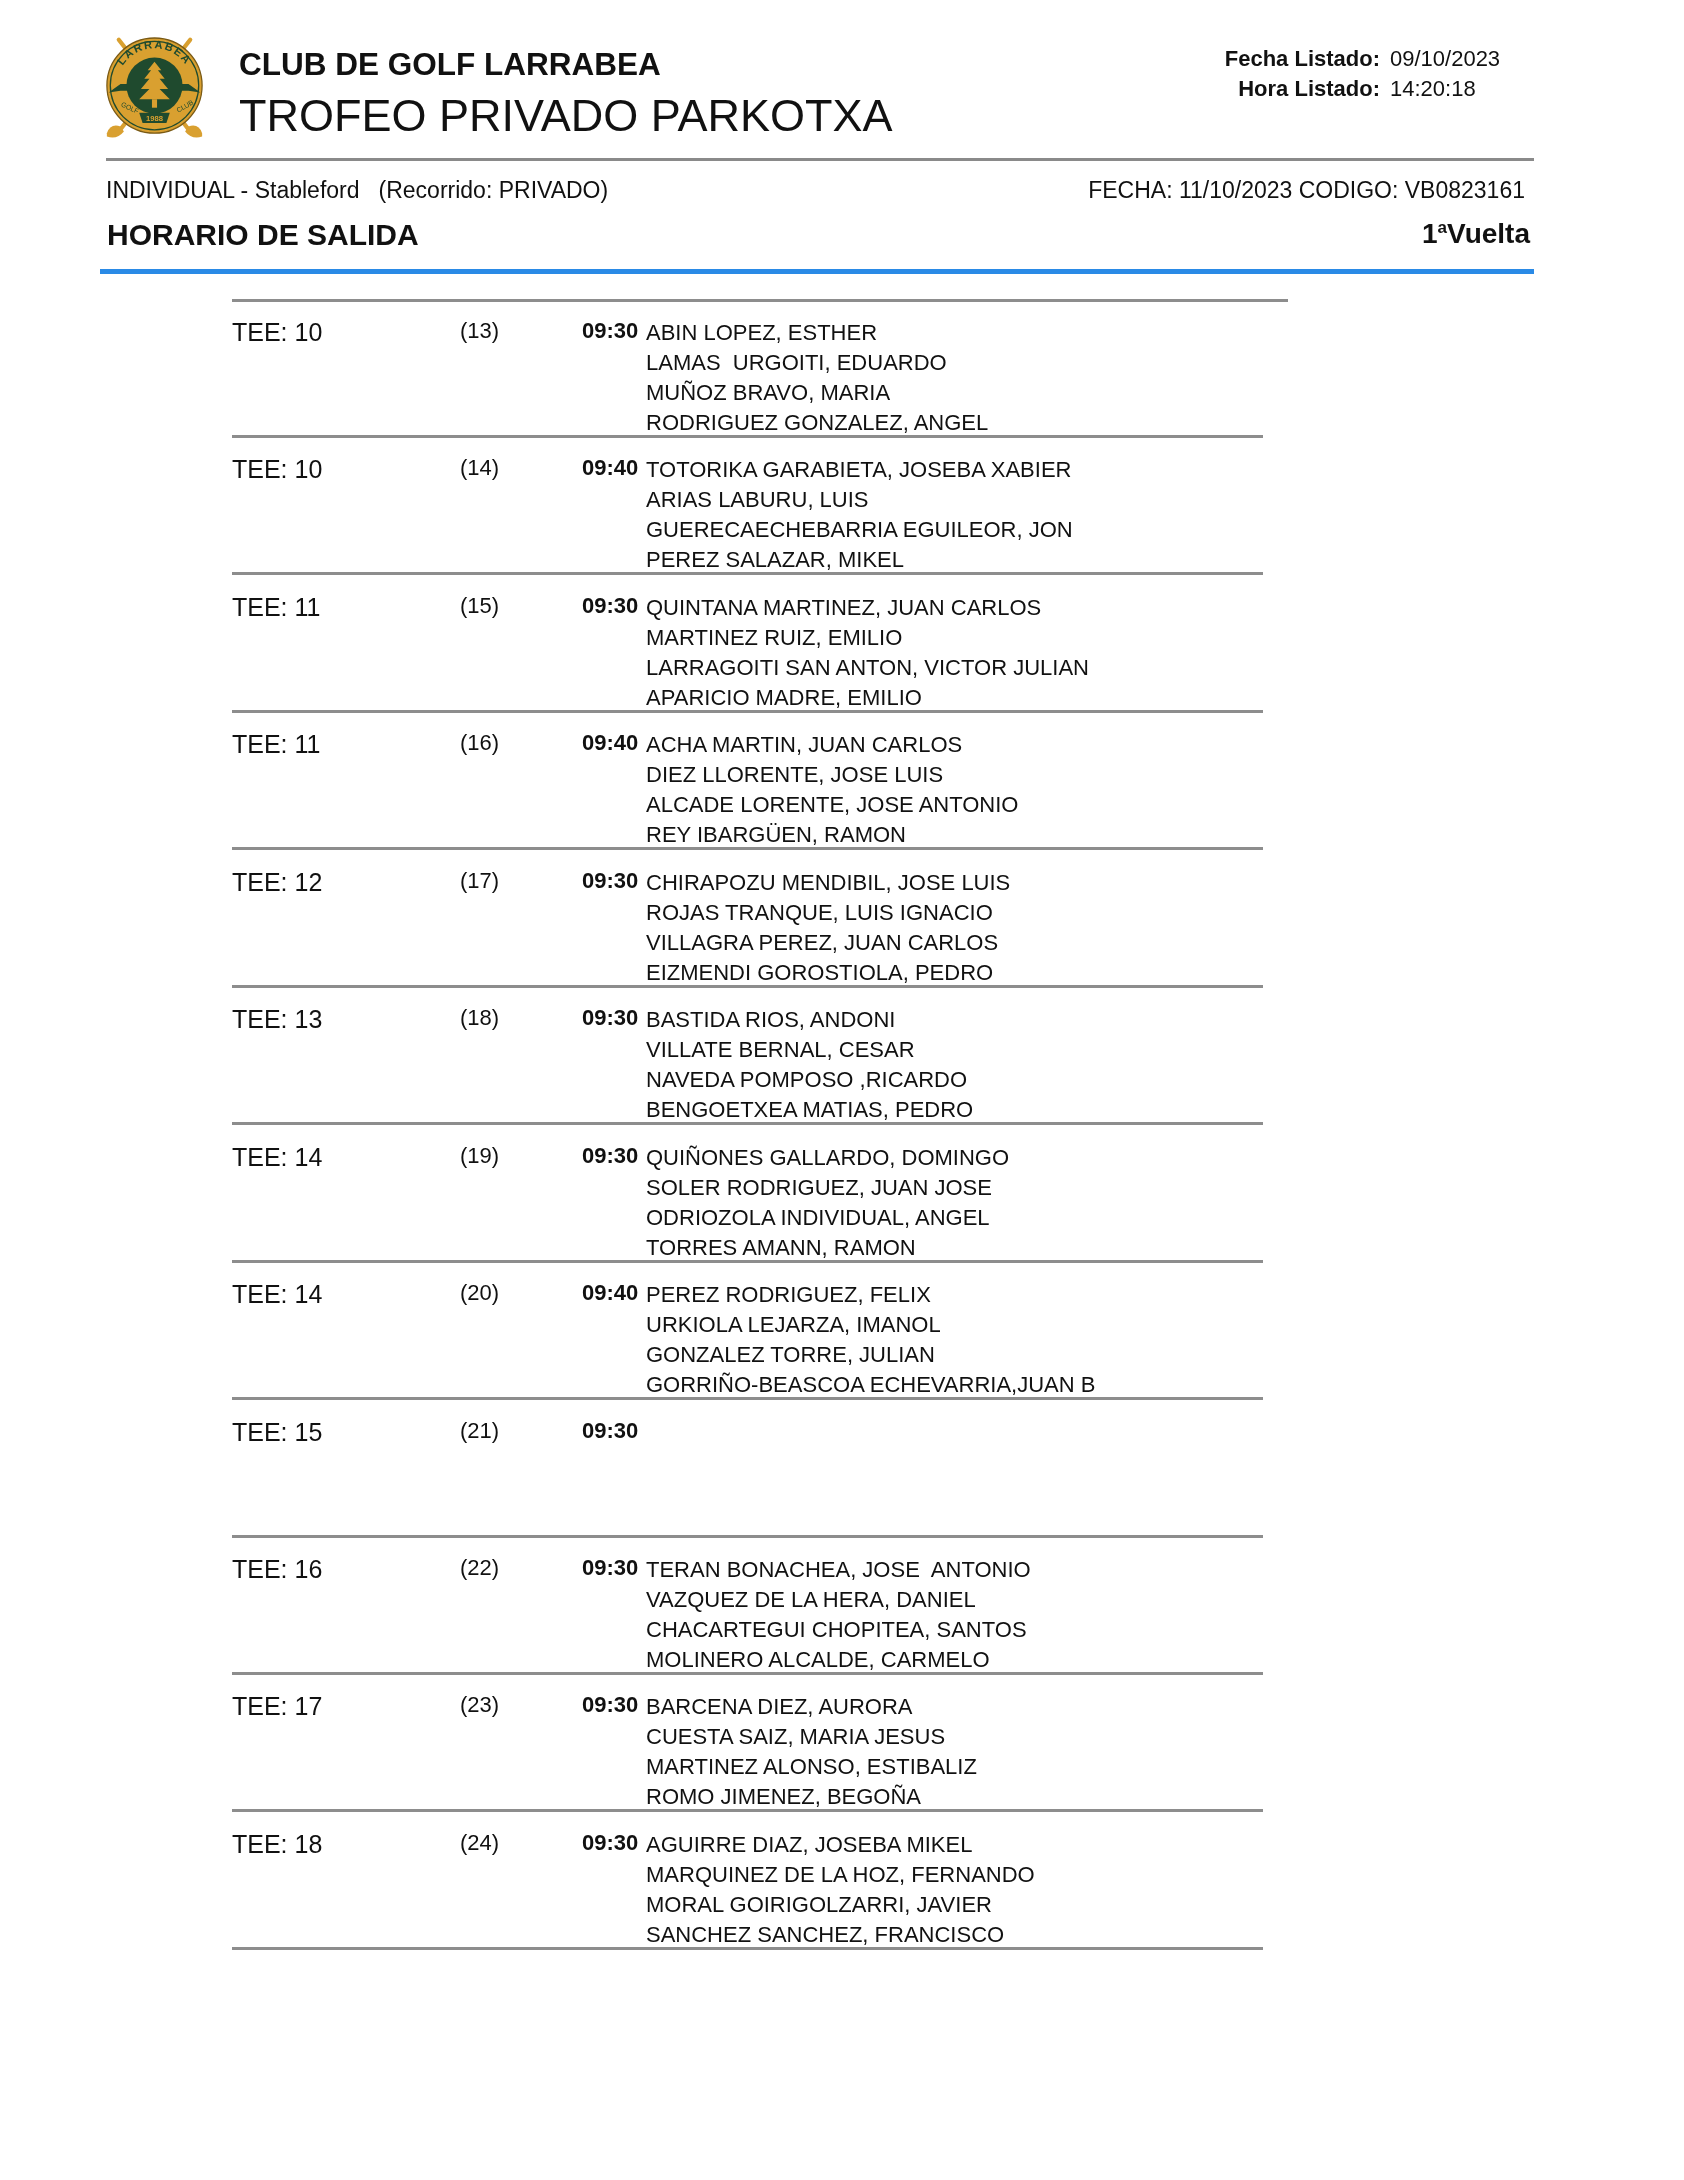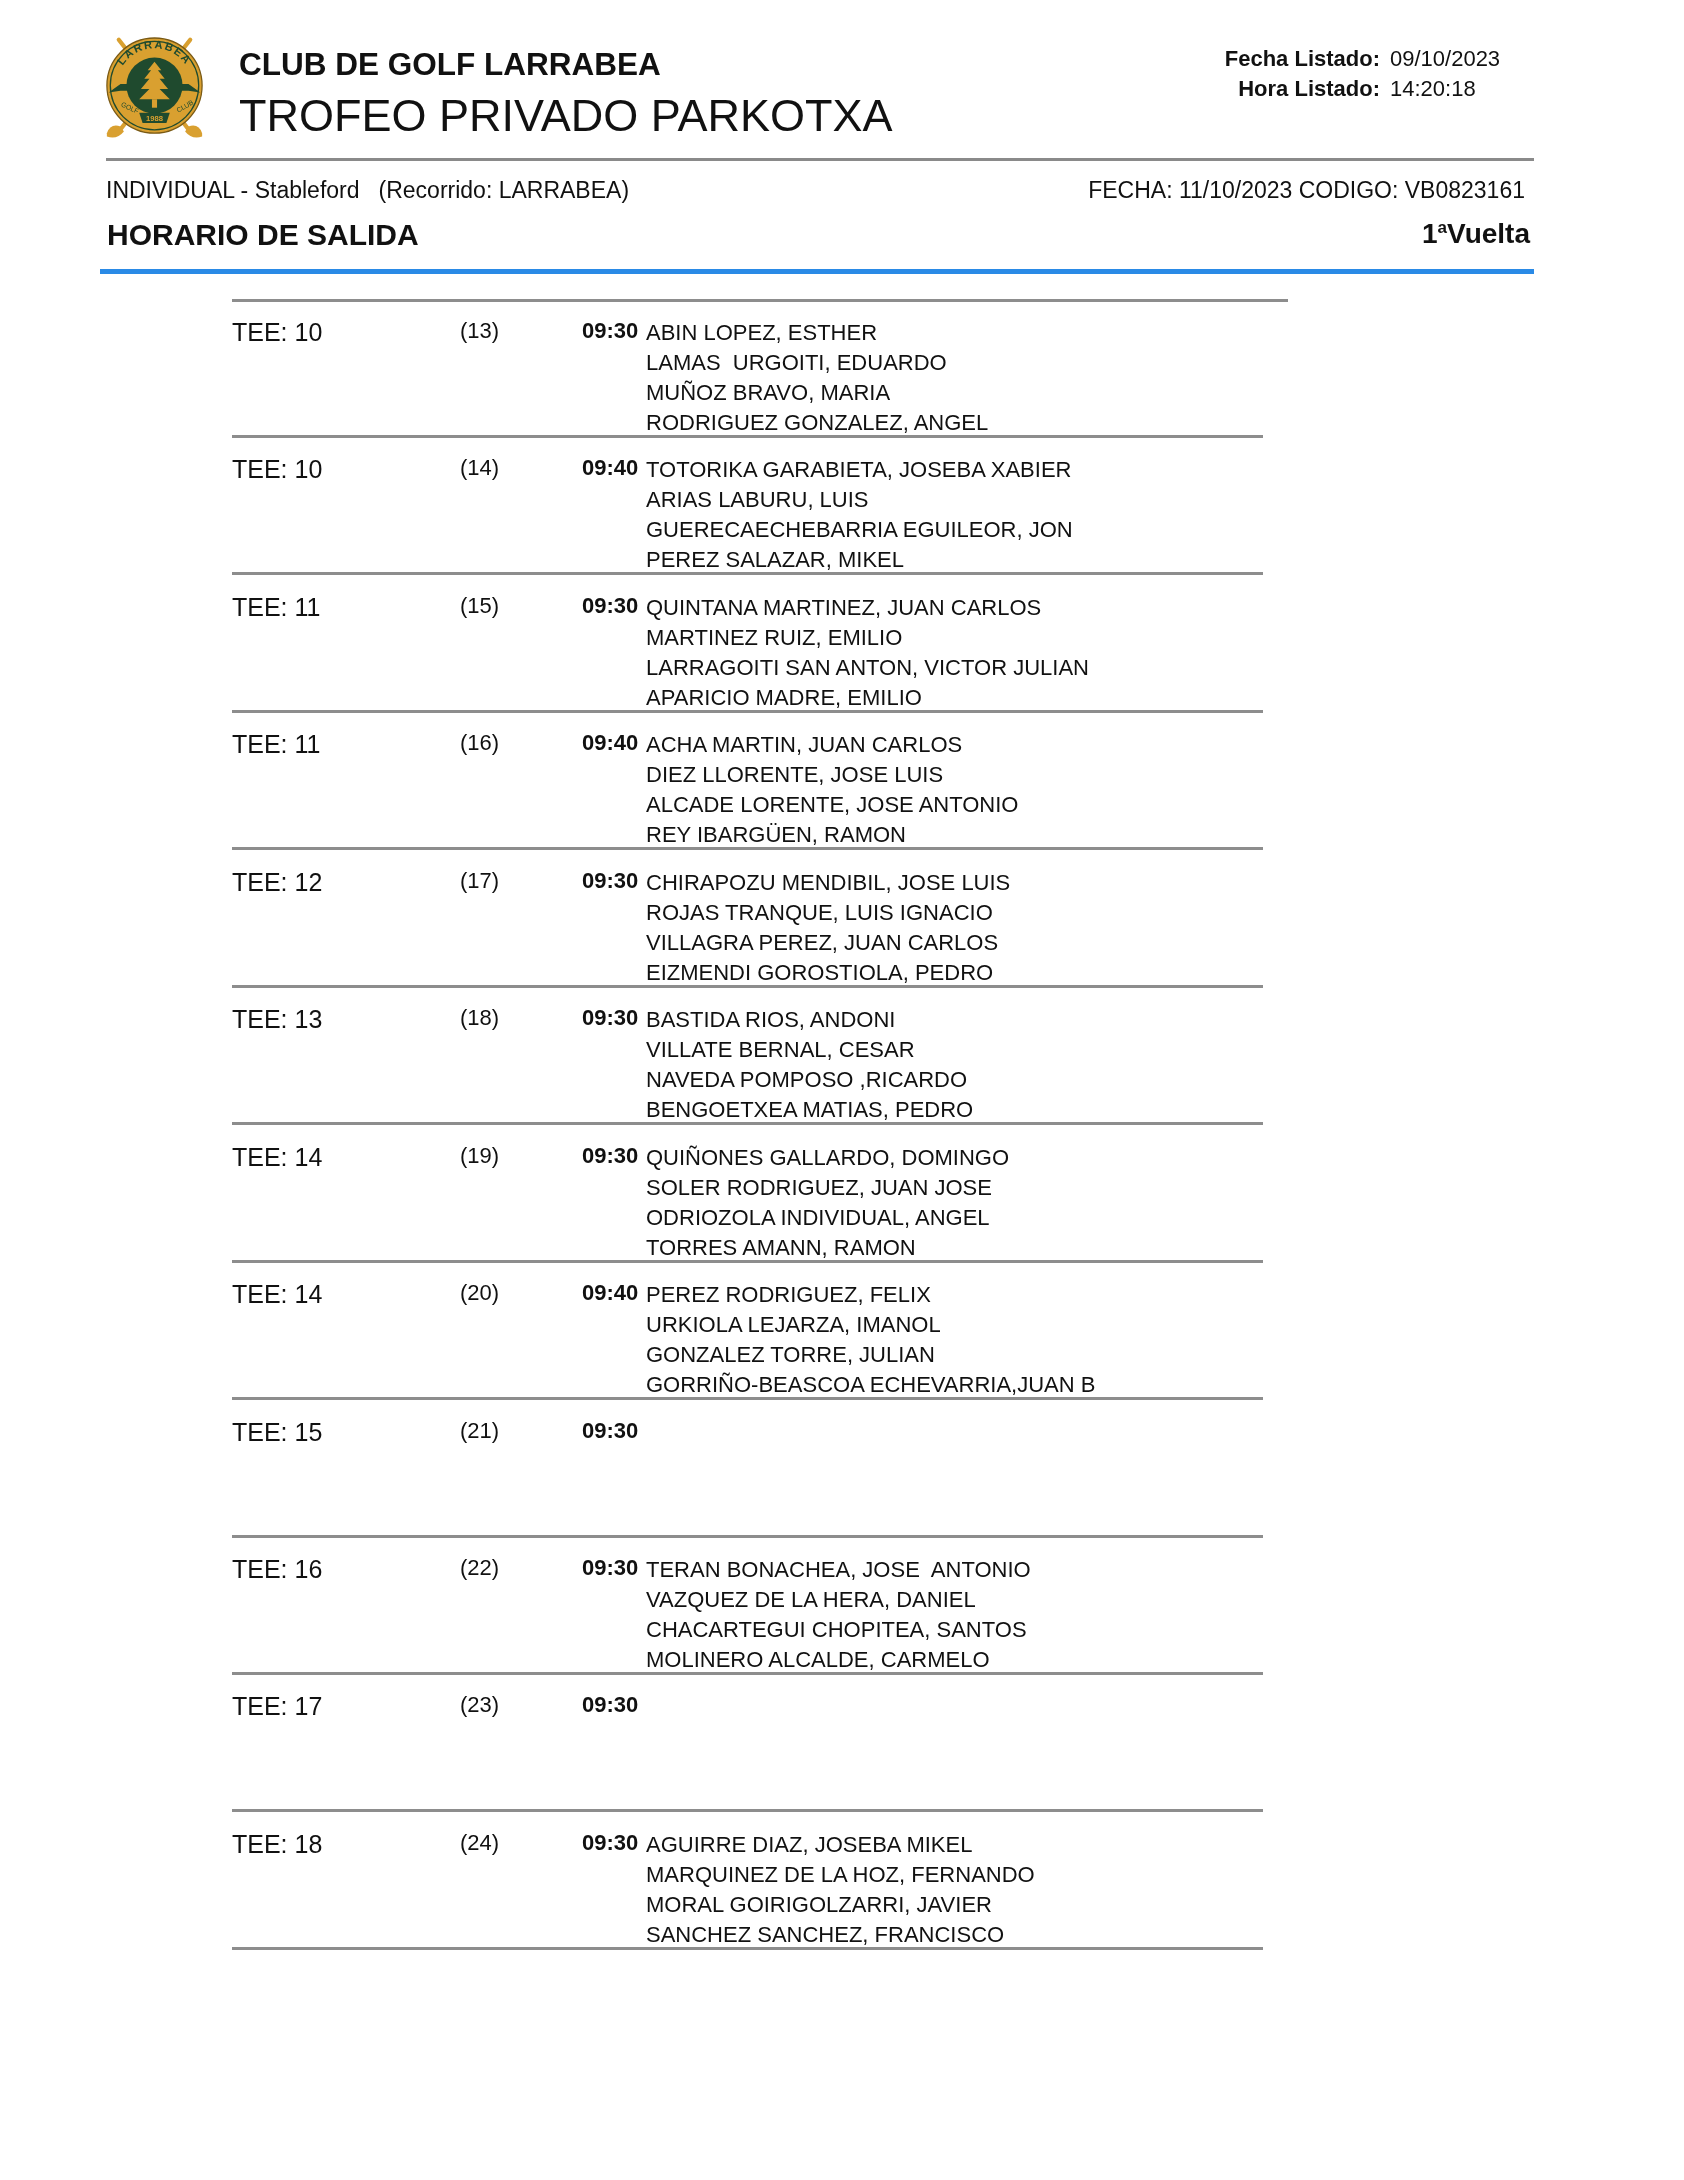--- a/index.html
+++ b/index.html
@@ -70,21 +70,21 @@
 <div id="trophy-name" class="abs">TROFEO PRIVADO PARKOTXA</div>
 
 <div id="fecha-listado-label" class="abs meta-label">Fecha Listado:</div>
 <div id="fecha-listado-value" class="abs meta-value">09/10/2023</div>
 <div id="hora-listado-label" class="abs meta-label">Hora Listado:</div>
 <div id="hora-listado-value" class="abs meta-value">14:20:18</div>
 
 <div id="header-rule" class="abs"></div>
 
 <div id="competition-type" class="abs">
-  <span>INDIVIDUAL - Stableford</span><span class="course">(Recorrido: LARRABEA)</span>
+  <span>INDIVIDUAL - Stableford</span><span class="course">(Recorrido: PRIVADO)</span>
 </div>
 <div id="fecha-codigo" class="abs">FECHA: 11/10/2023  CODIGO: VB0823161</div>
 
 <div id="schedule-title" class="abs">HORARIO DE SALIDA</div>
 <div id="round-label" class="abs"><span>1</span><sup>a</sup><span>Vuelta</span></div>
 
 <div id="blue-rule" class="abs"></div>
 <div id="table-top-rule" class="abs"></div>
 
 <div id="groups">
@@ -199,20 +199,26 @@
         <span class="player">VAZQUEZ DE LA HERA, DANIEL</span>
         <span class="player">CHACARTEGUI CHOPITEA, SANTOS</span>
         <span class="player">MOLINERO ALCALDE, CARMELO</span>
       </div>
       <div class="sep"></div>
     </div>
     <div class="group" style="top: 1675px;">
       <div class="tee">TEE: 17</div>
       <div class="num">(23)</div>
       <div class="time">09:30</div>
+      <div class="players">
+        <span class="player">BARCENA DIEZ, AURORA</span>
+        <span class="player">CUESTA SAIZ, MARIA JESUS</span>
+        <span class="player">MARTINEZ ALONSO, ESTIBALIZ</span>
+        <span class="player">ROMO JIMENEZ, BEGOÑA</span>
+      </div>
       <div class="sep"></div>
     </div>
     <div class="group" style="top: 1813px;">
       <div class="tee">TEE: 18</div>
       <div class="num">(24)</div>
       <div class="time">09:30</div>
       <div class="players">
         <span class="player">AGUIRRE DIAZ, JOSEBA MIKEL</span>
         <span class="player">MARQUINEZ DE LA HOZ, FERNANDO</span>
         <span class="player">MORAL GOIRIGOLZARRI, JAVIER</span>

